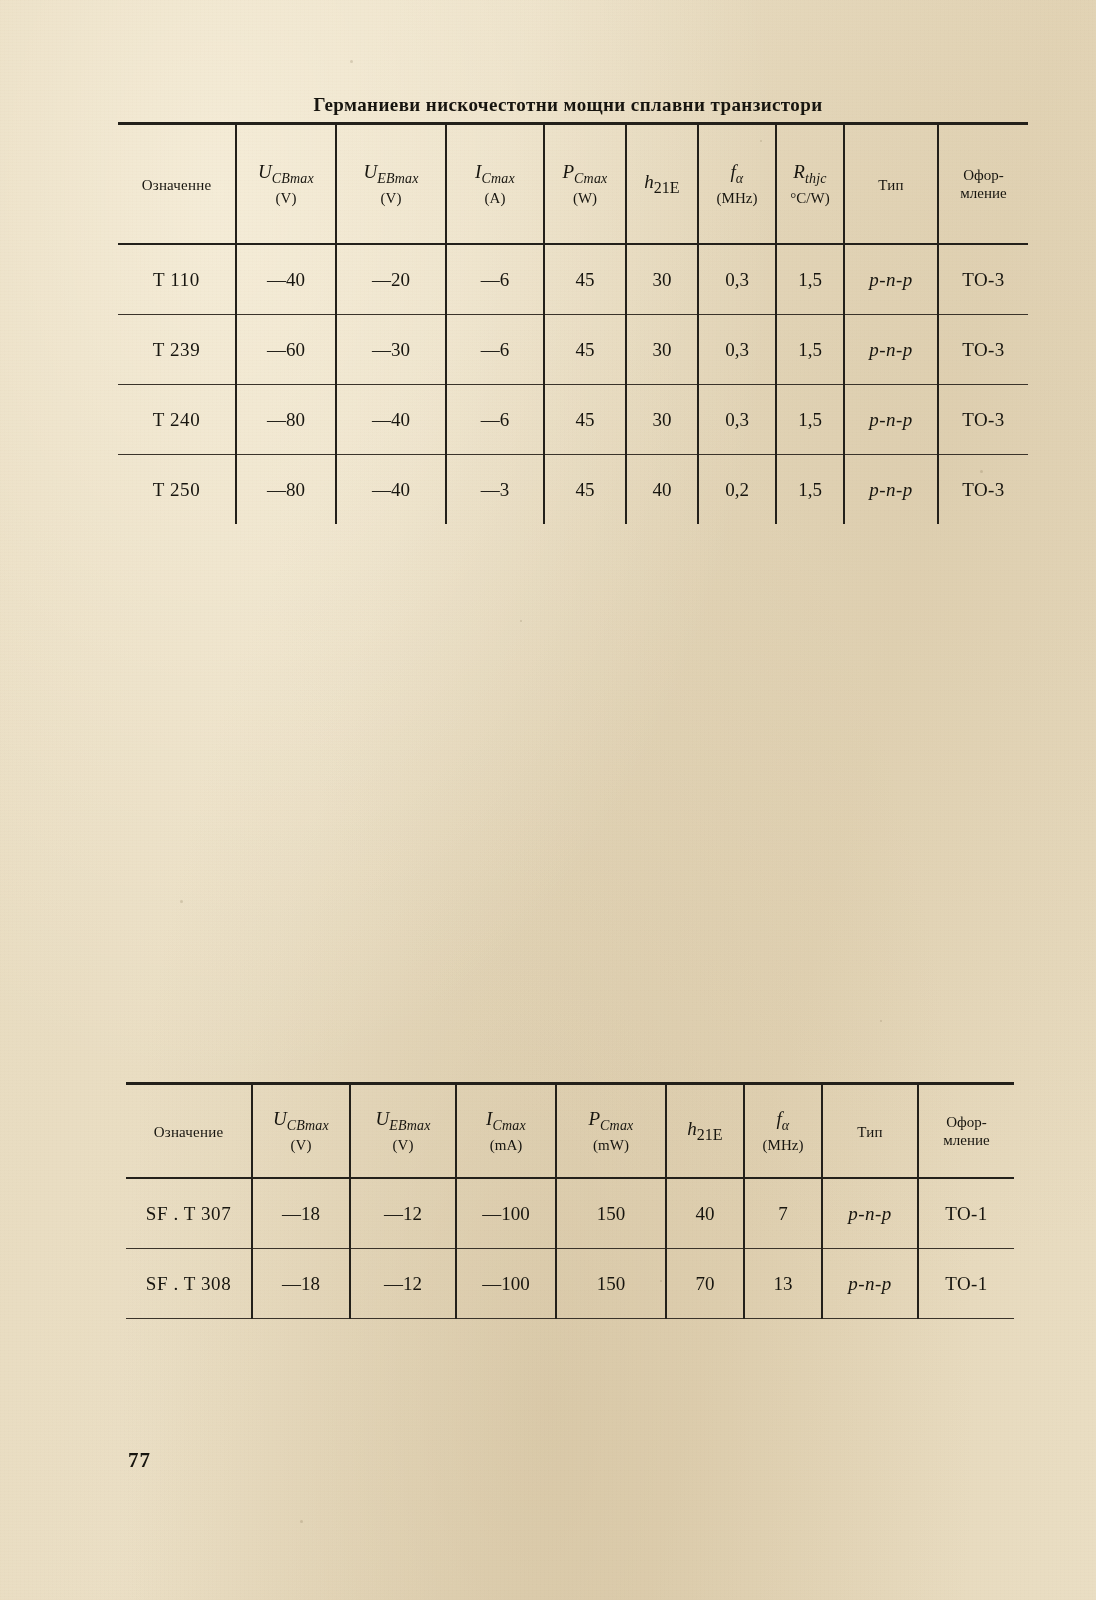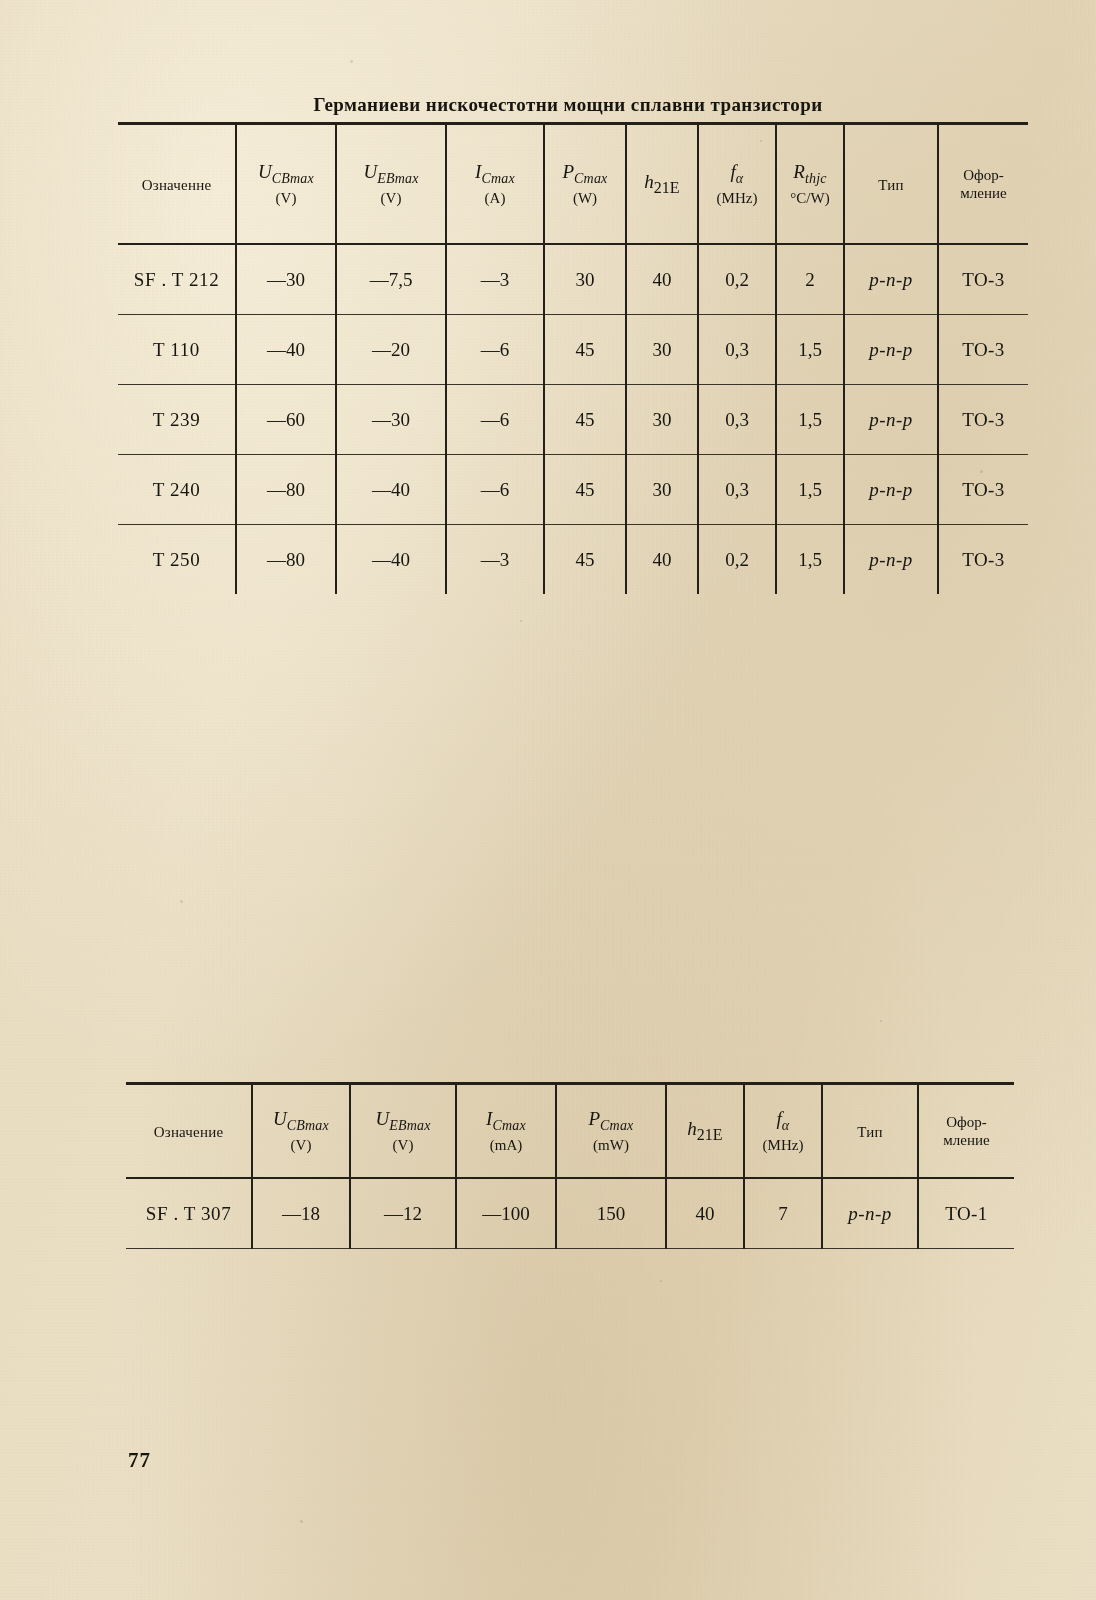--- a/index.html
+++ b/index.html
@@ -235,32 +235,20 @@
             <span class="hdr-label">Тип</span>
           </th>
           <th class="hdr-cell">
             <span class="two-line" style="white-space:pre-line">Офор-
 мление</span>
           </th>
         </tr>
       </thead>
       <tbody>
         <tr class="rule-row">
-          <td class="data-cell name-cell ink-a">SF . T 212</td>
-          <td class="data-cell">—30</td>
-          <td class="data-cell">—7,5</td>
-          <td class="data-cell">—3</td>
-          <td class="data-cell">30</td>
-          <td class="data-cell">40</td>
-          <td class="data-cell">0,2</td>
-          <td class="data-cell">2</td>
-          <td class="data-cell type-cell">p-n-p</td>
-          <td class="data-cell pkg-cell">TO-3</td>
-        </tr>
-        <tr class="rule-row">
           <td class="data-cell name-cell ink-a">T 110</td>
           <td class="data-cell">—40</td>
           <td class="data-cell">—20</td>
           <td class="data-cell">—6</td>
           <td class="data-cell">45</td>
           <td class="data-cell">30</td>
           <td class="data-cell">0,3</td>
           <td class="data-cell">1,5</td>
           <td class="data-cell type-cell">p-n-p</td>
           <td class="data-cell pkg-cell">TO-3</td>
@@ -361,19 +349,30 @@
           <td class="data-cell name-cell ink-a">SF . T 307</td>
           <td class="data-cell">—18</td>
           <td class="data-cell">—12</td>
           <td class="data-cell">—100</td>
           <td class="data-cell">150</td>
           <td class="data-cell">40</td>
           <td class="data-cell">7</td>
           <td class="data-cell type-cell">p-n-p</td>
           <td class="data-cell pkg-cell">TO-1</td>
         </tr>
+        <tr class="rule-row">
+          <td class="data-cell name-cell ink-a">SF . T 308</td>
+          <td class="data-cell">—18</td>
+          <td class="data-cell">—12</td>
+          <td class="data-cell">—100</td>
+          <td class="data-cell">150</td>
+          <td class="data-cell">70</td>
+          <td class="data-cell">13</td>
+          <td class="data-cell type-cell">p-n-p</td>
+          <td class="data-cell pkg-cell bold-ish">TO-1</td>
+        </tr>
       </tbody>
     </table>
   </div>
 
   <div class="page-num">77</div>
 
 </div>
 
 </body></html>

